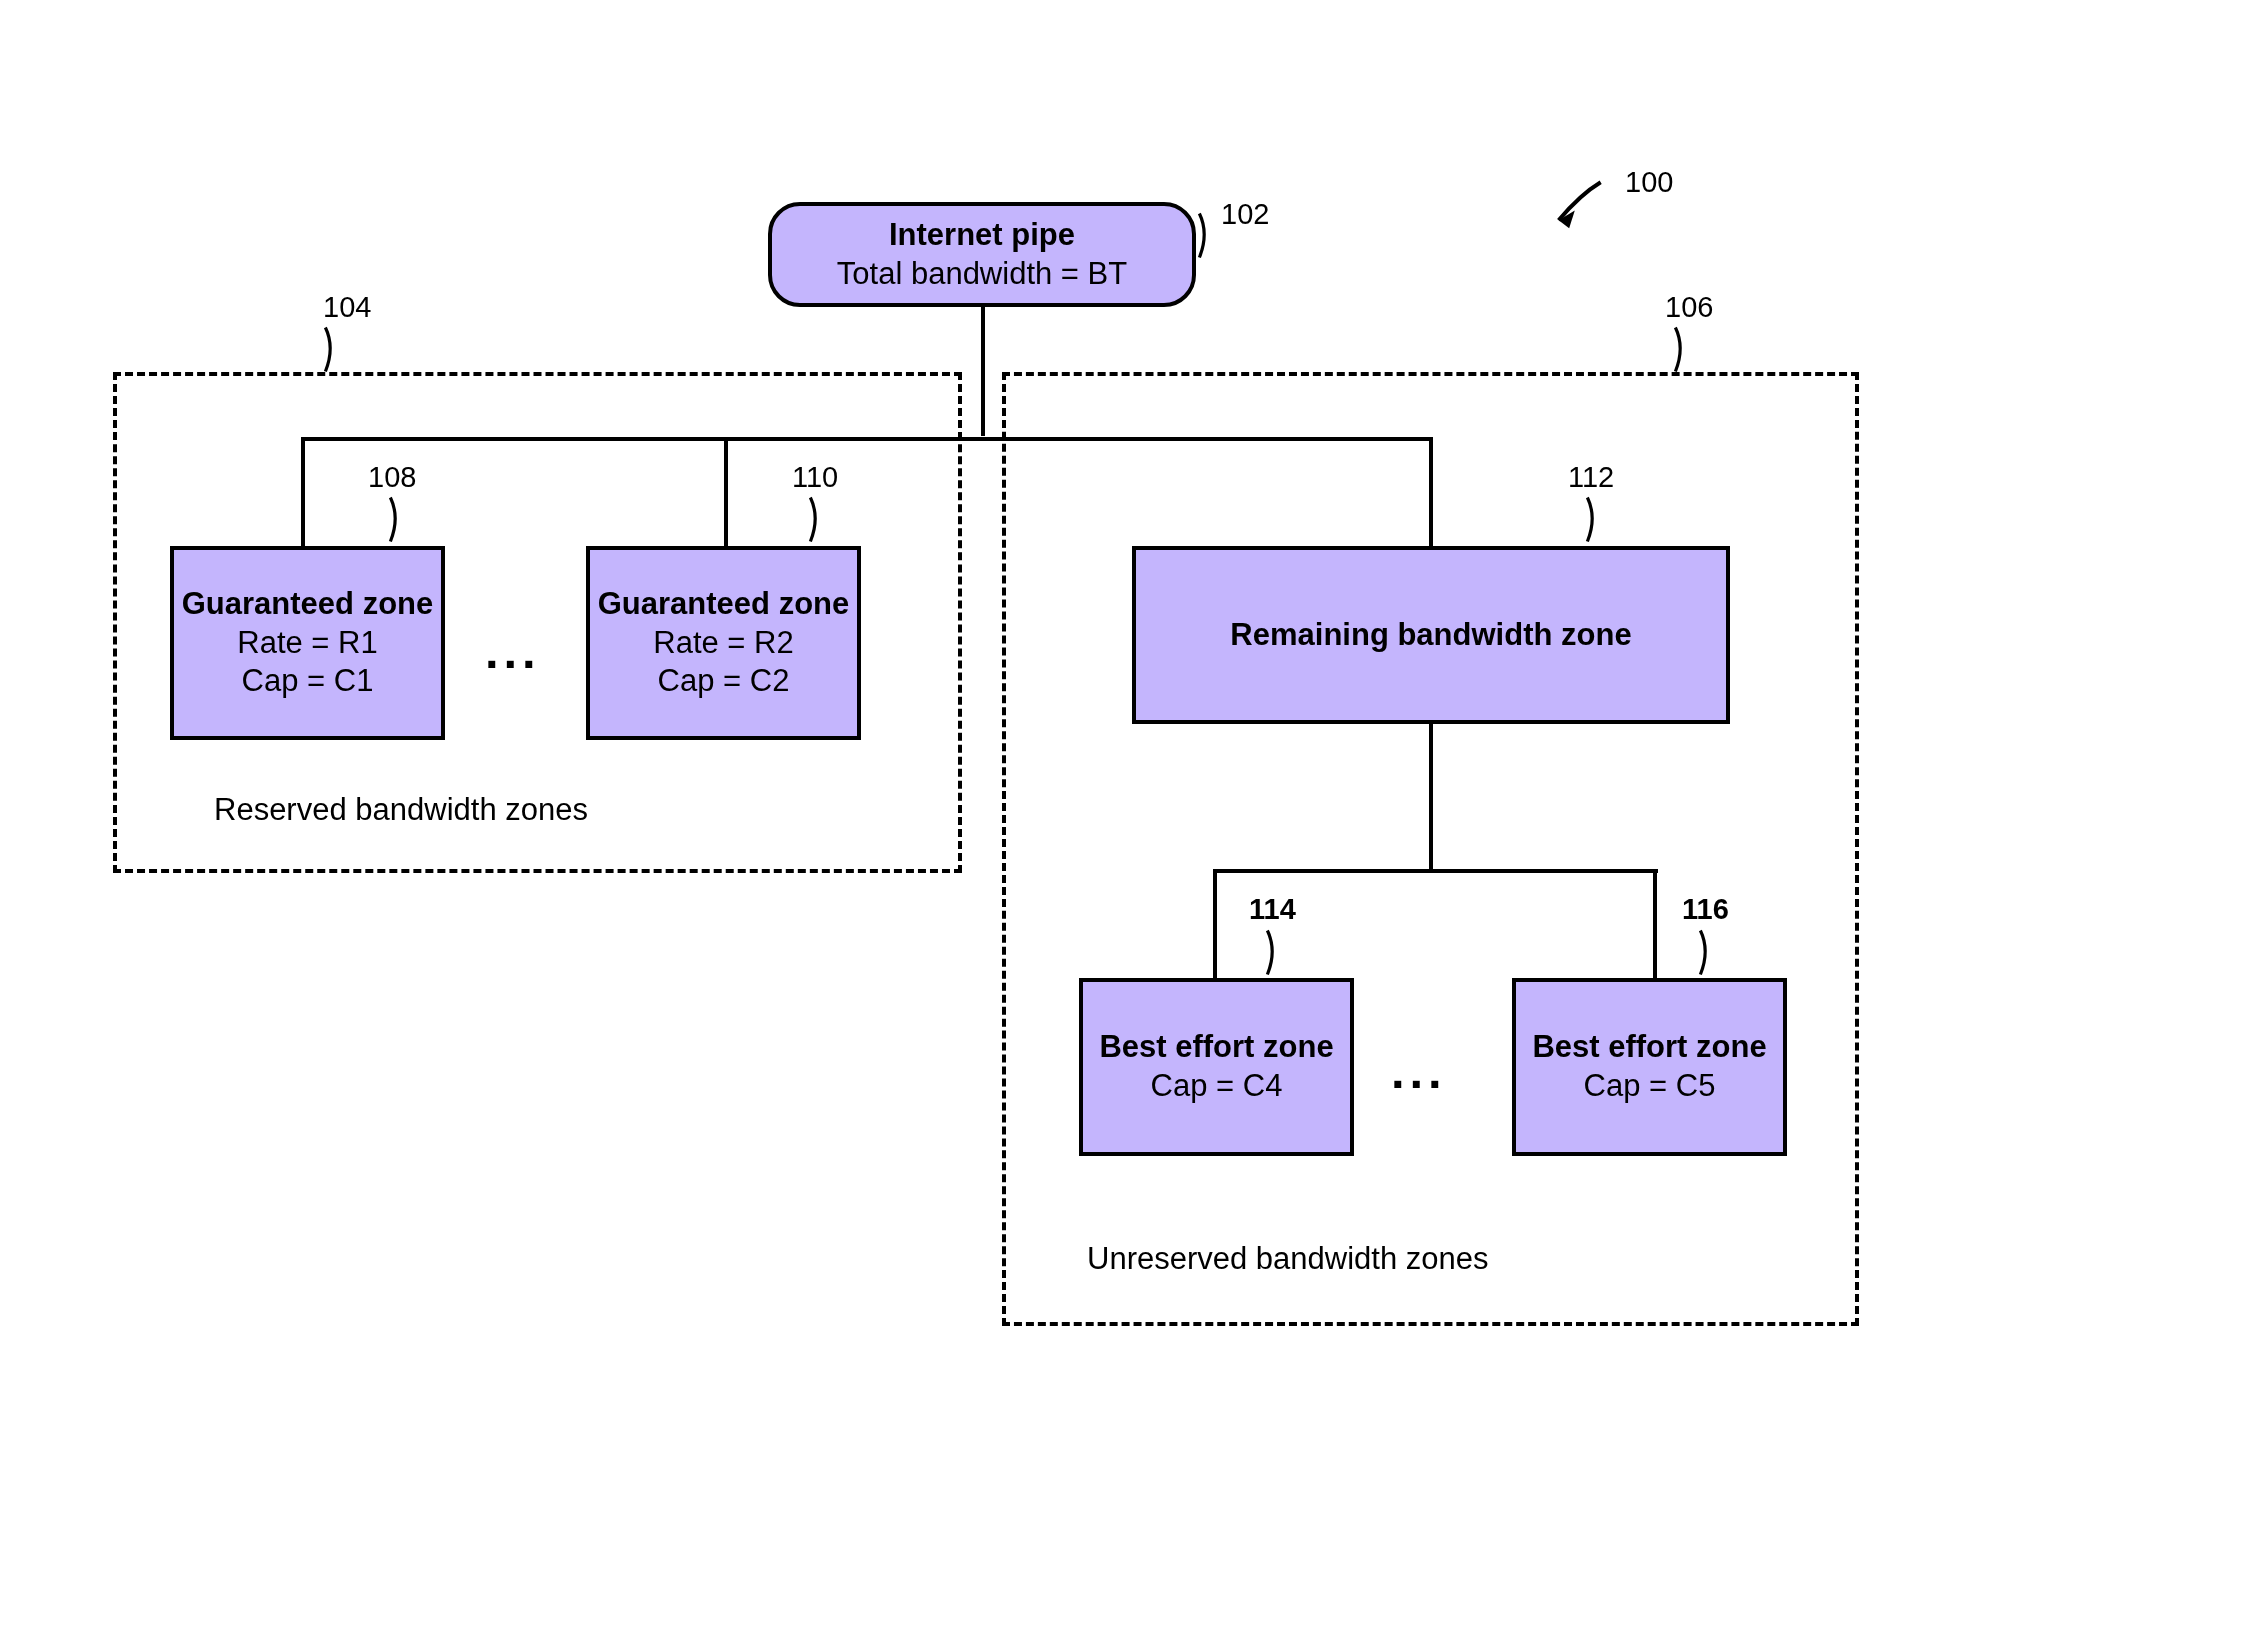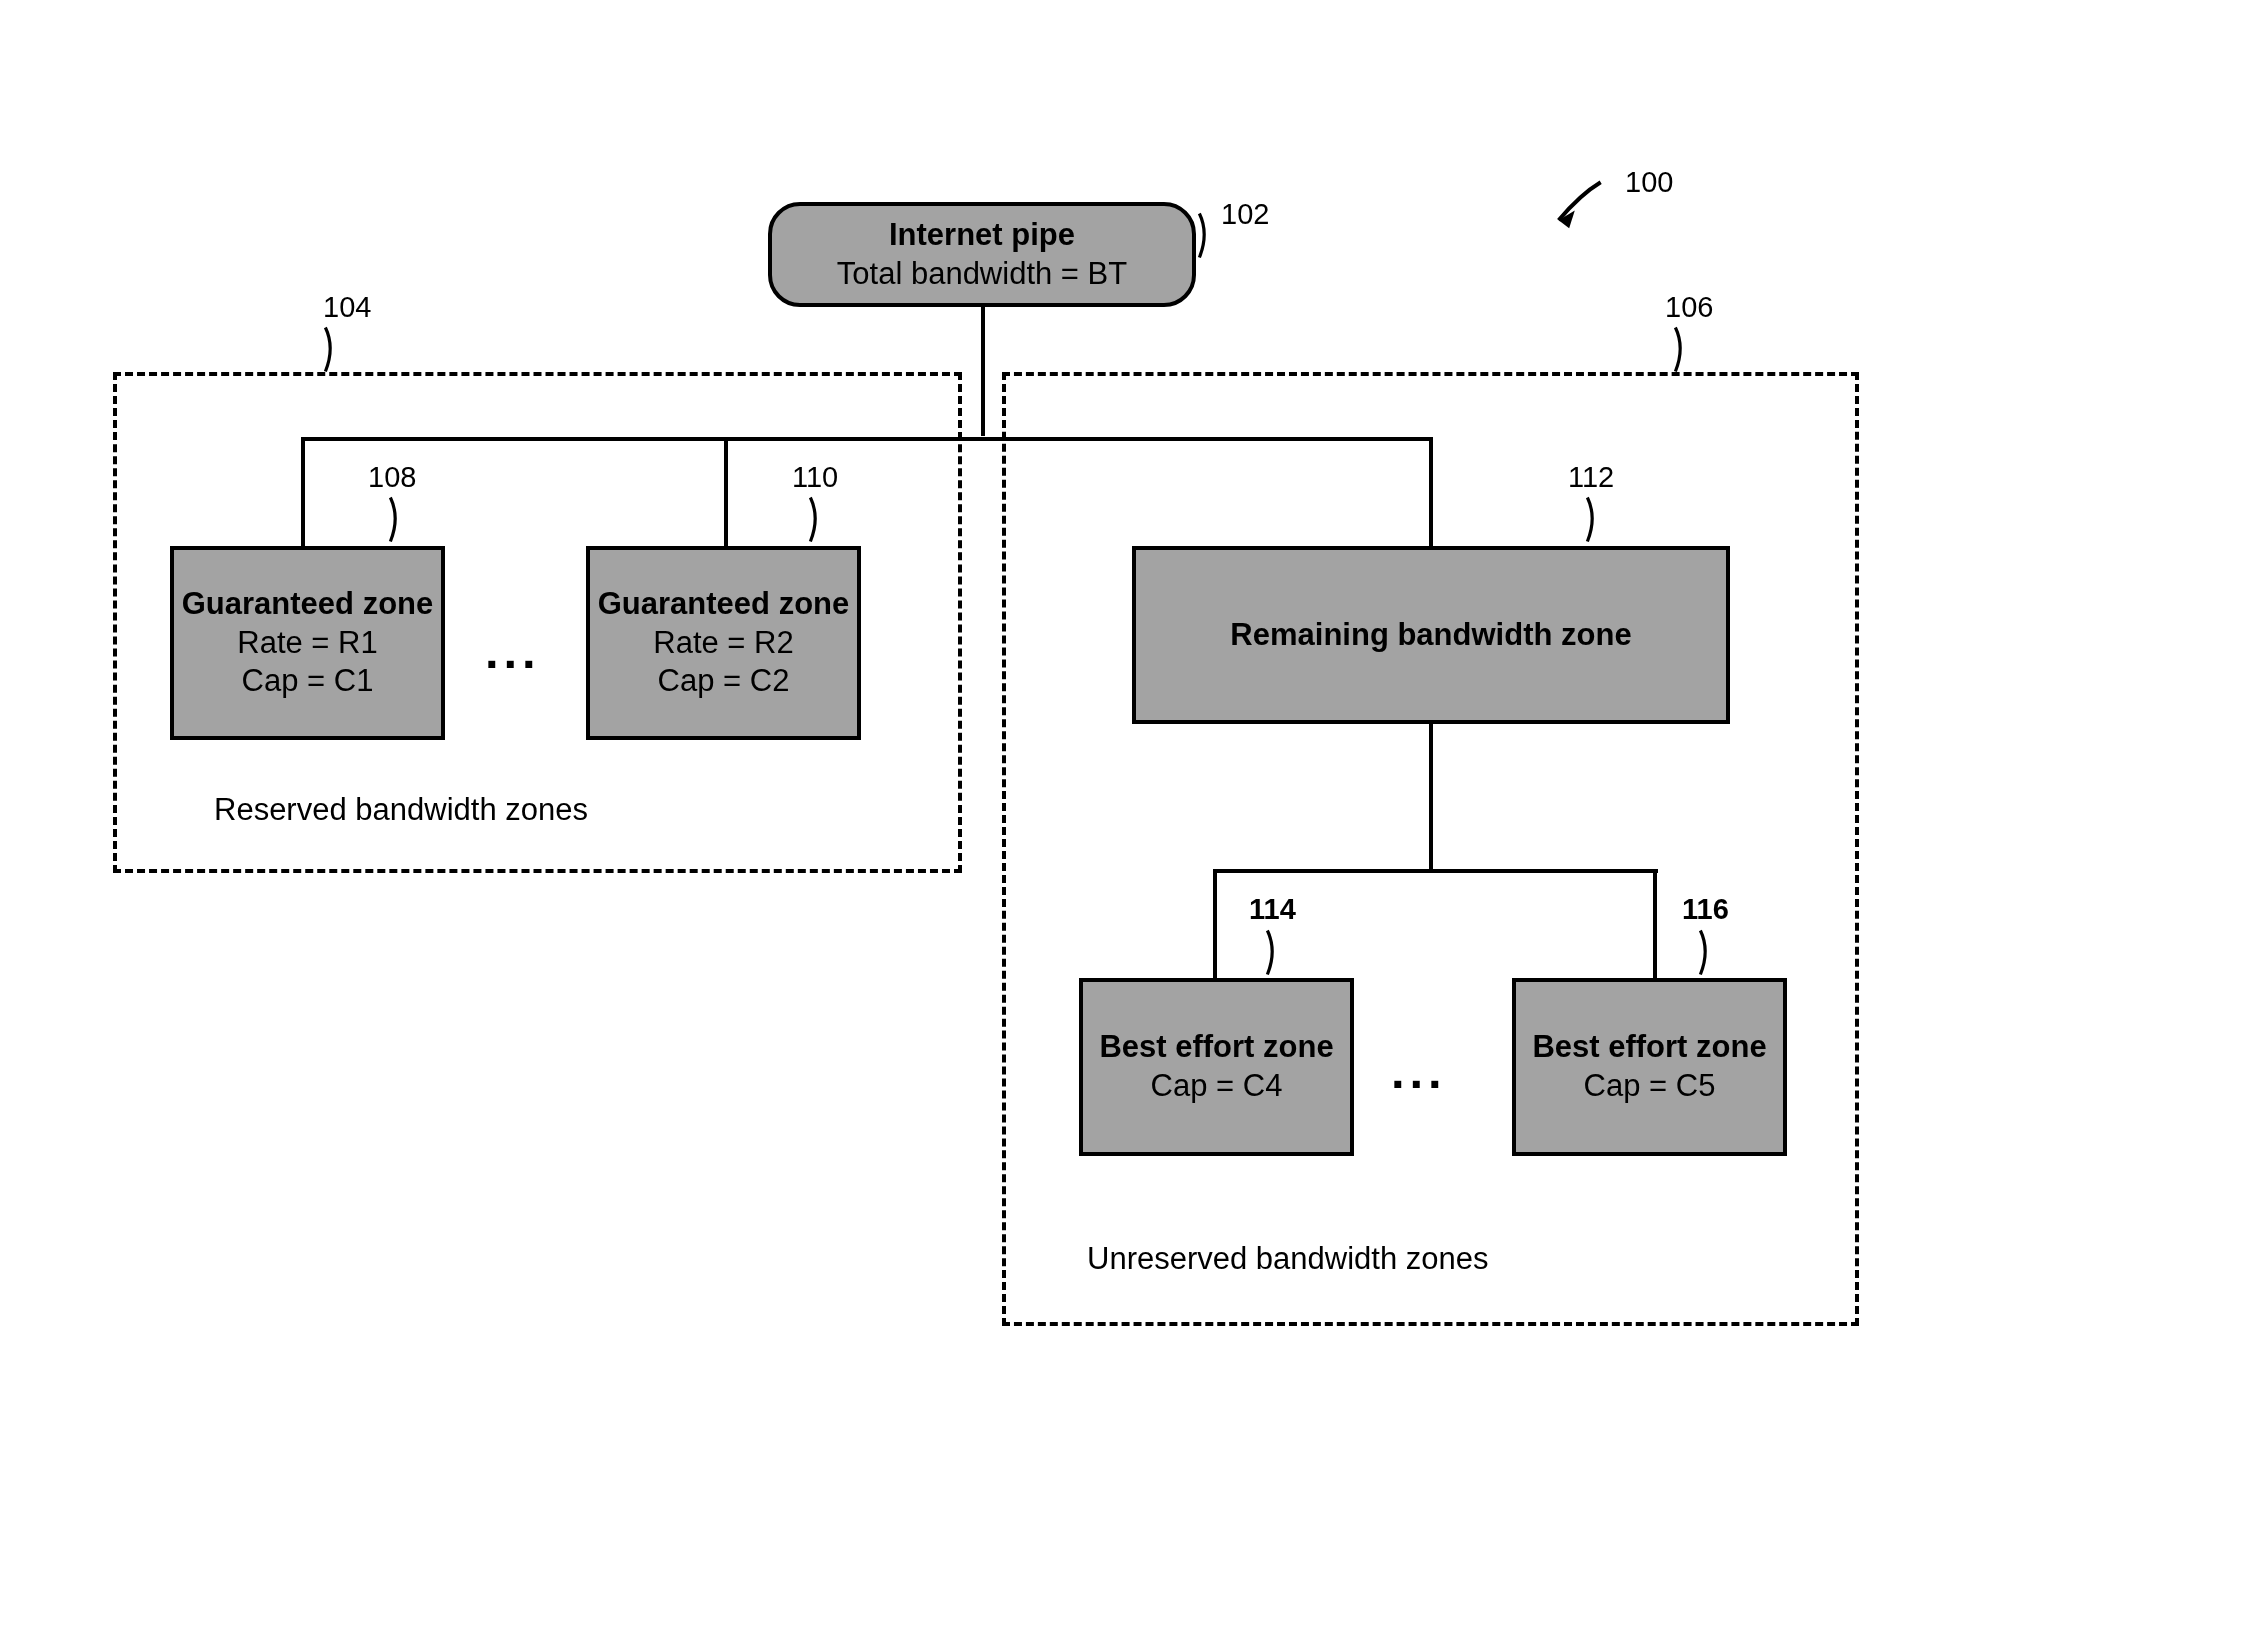--- a/index.html
+++ b/index.html
@@ -12,21 +12,21 @@
     color: #000000;
   }
   .canvas {
     position: relative;
     width: 1810px;
     height: 1630px;
   }
   .box {
     position: absolute;
     border: 4px solid #000;
-    background: #a3a3a3;
+    background: #c4b5fd;
     box-sizing: border-box;
     display: flex;
     flex-direction: column;
     align-items: center;
     justify-content: center;
     text-align: center;
   }
   .root-box {
     border-radius: 32px;
   }

